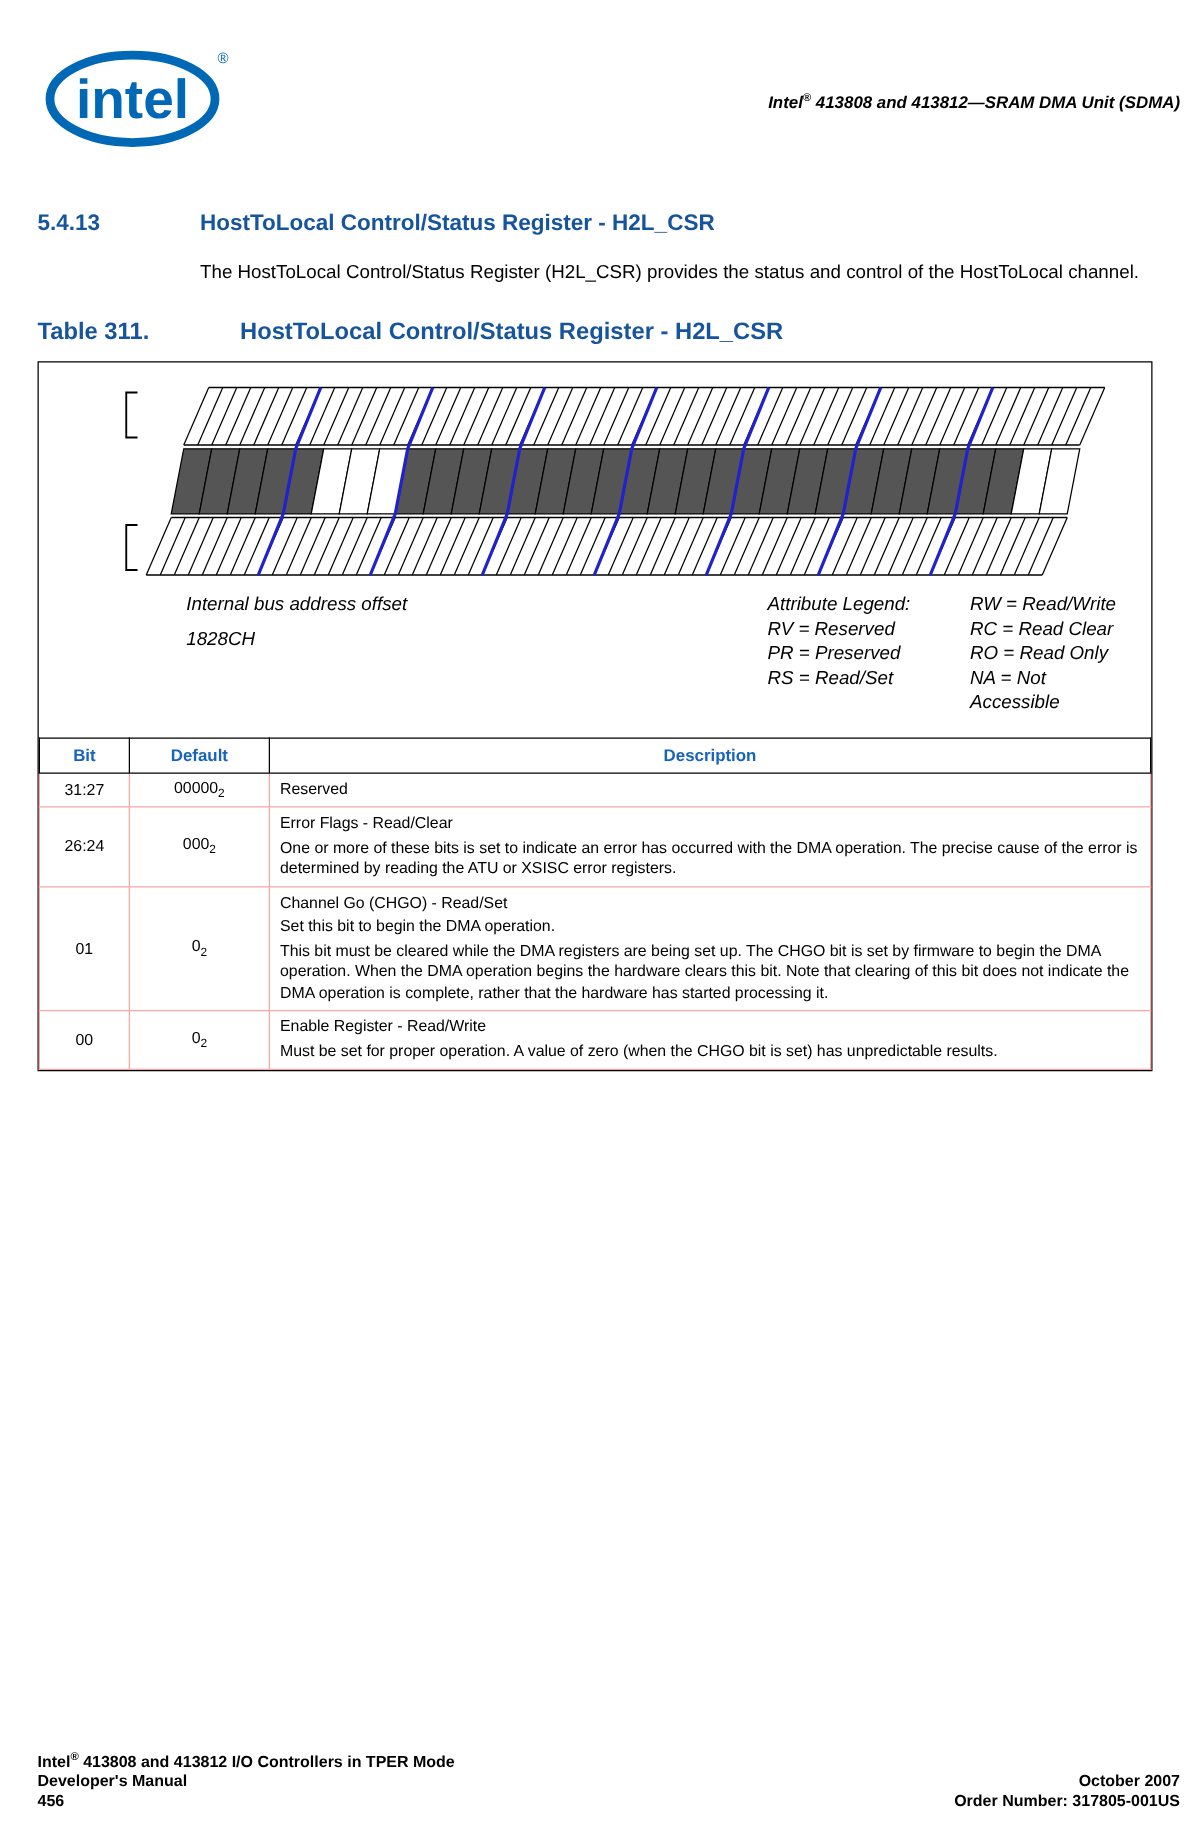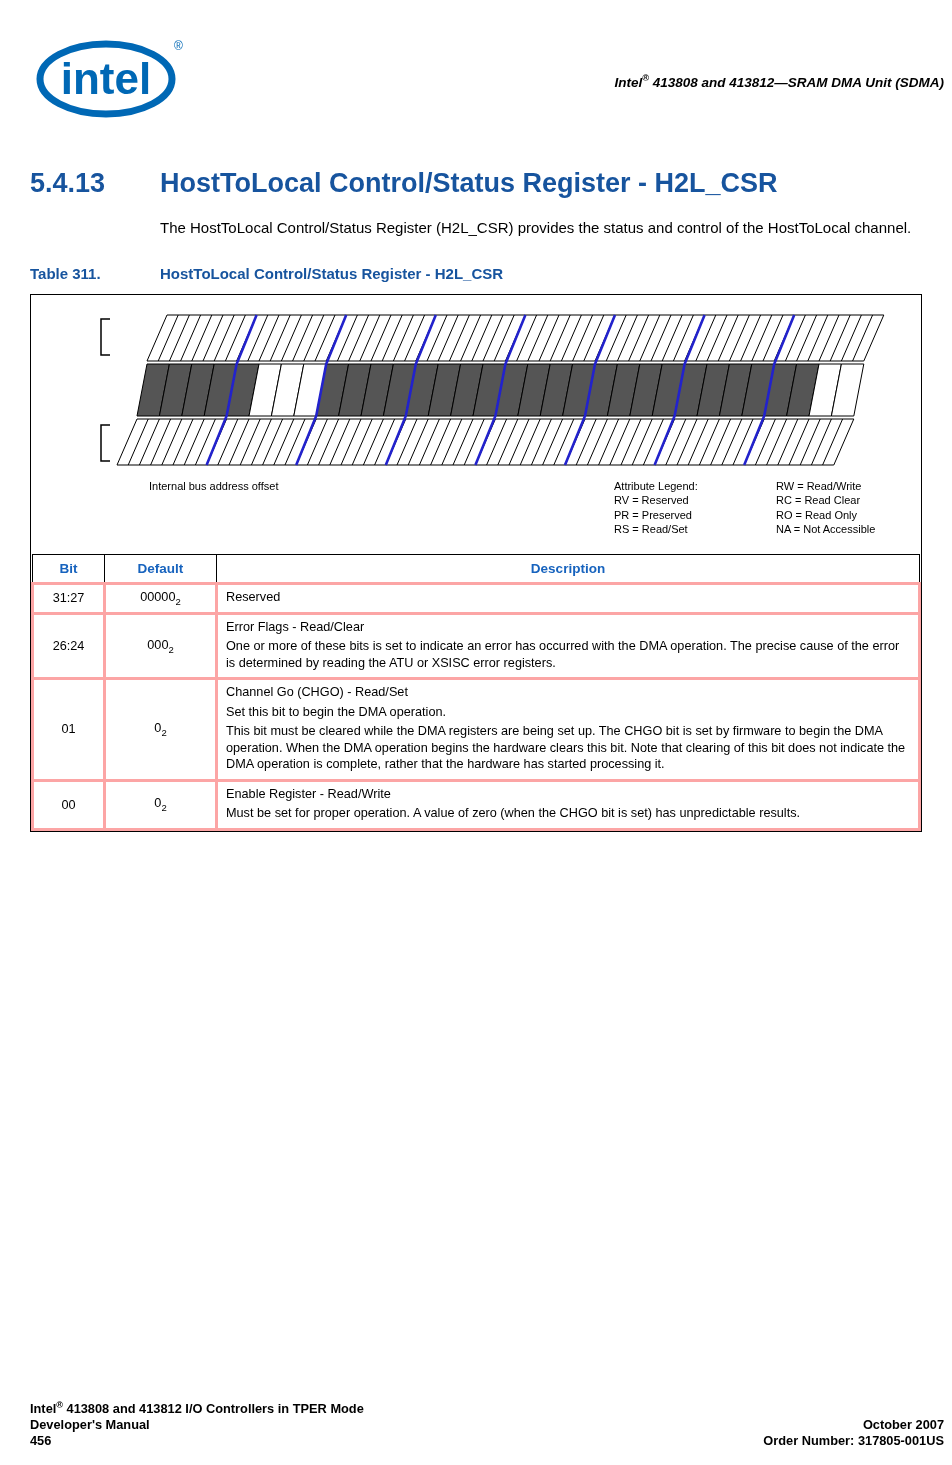--- a/index.html
+++ b/index.html
@@ -13,43 +13,43 @@
   sup { font-size:9px; }
   sub { font-size:9.5px; }
 
   
   .logo { width:152px; height:86px; position:relative; }
   .logo svg { display:block; }
   .logo ellipse { stroke:var(--intel-blue); }
   .logo text { fill:var(--intel-blue); }
 
   
-  .section-heading { display:flex; margin:48px 30px 0 30px; color:var(--heading); font-weight:bold; font-size:27px; }
+  .section-heading { display:flex; margin:48px 30px 0 30px; color:var(--heading); font-weight:bold; font-size:18px; }
   .sec-num { width:130px; flex:none; }
 
   .intro { margin:18px 7px 0 160px; font-size:15px; line-height:1.4; text-align:justify; }
 
-  .table-caption { display:flex; margin:27px 30px 0 30px; color:var(--heading); font-weight:bold; font-size:15px; }
+  .table-caption { display:flex; margin:27px 30px 0 30px; color:var(--heading); font-weight:bold; font-size:19px;gap:32px; }
   .cap-label { width:130px; flex:none; }
 
   
   .register-box { margin:12px 30px 0 30px; border:1px solid #000; }
   .diagram-section { padding:14px 0 4px 0; }
   #reg-svg { display:block; margin-left:36px; }
 
-  .legend-row { display:flex; font-size:11px; padding:8px 10px 14px 0; line-height:1.3; }
+  .legend-row { display:flex; font-size:15px; padding:8px 10px 14px 0; line-height:1.3;font-style:italic; }
   .addr-block { margin-left:118px; width:465px; flex:none; }
   .addr-value { margin-top:8px; }
   .legend-col1 { width:162px; flex:none; }
   .legend-col2 { flex:1; }
 
   
   .bit-table { width:100%; border-collapse:collapse; }
   .bit-table th { border:1px solid #000; color:var(--table-header); font-size:13.5px; font-weight:bold; text-align:center; padding:6px 4px; }
-  .bit-table td { border:3px solid #fca5a5; font-size:12.7px; }
+  .bit-table td { border:1px solid #fca5a5; font-size:12.7px; }
   .c-bit { width:72px; } .c-def { width:112px; }
   .td-bit, .td-def { text-align:center; vertical-align:middle; }
   .td-desc { padding:1px 8px 3px 8px; vertical-align:middle; }
   .td-desc p { margin:3px 0; line-height:1.3; }
 
   
   .footer { position:absolute; left:30px; right:8px; bottom:16px; display:flex; justify-content:space-between; align-items:flex-end; font-size:12.8px; font-weight:bold; line-height:1.25; }
   .footer-right { text-align:right; }
 </style>
 </head>
@@ -256,20 +256,21 @@
           <polyline points="458.4,6 438.4,55 428.4,107 408.4,156" fill="none" stroke="#2222cc" stroke-width="2.6"></polyline>
           <polyline points="548,6 528,55 518,107 498,156" fill="none" stroke="#2222cc" stroke-width="2.6"></polyline>
           <polyline points="637.5999999999999,6 617.5999999999999,55 607.5999999999999,107 587.5999999999999,156" fill="none" stroke="#2222cc" stroke-width="2.6"></polyline>
           <polyline points="727.1999999999999,6 707.1999999999999,55 697.1999999999999,107 677.1999999999999,156" fill="none" stroke="#2222cc" stroke-width="2.6"></polyline>
           <polyline points="43,10 34,10 34,46 43,46" fill="none" stroke="#000" stroke-width="1.5"></polyline>
           <polyline points="43,116 34,116 34,152 43,152" fill="none" stroke="#000" stroke-width="1.5"></polyline>
         </svg>
       <div class="legend-row">
         <div class="addr-block">
           <div>Internal bus address offset</div>
+          <div class="addr-value">1828CH</div>
         </div>
         <div class="legend-col1">
           <div>Attribute Legend:</div>
           <div>RV = Reserved</div>
           <div>PR = Preserved</div>
           <div>RS = Read/Set</div>
         </div>
         <div class="legend-col2">
           <div>RW = Read/Write</div>
           <div>RC = Read Clear</div>

